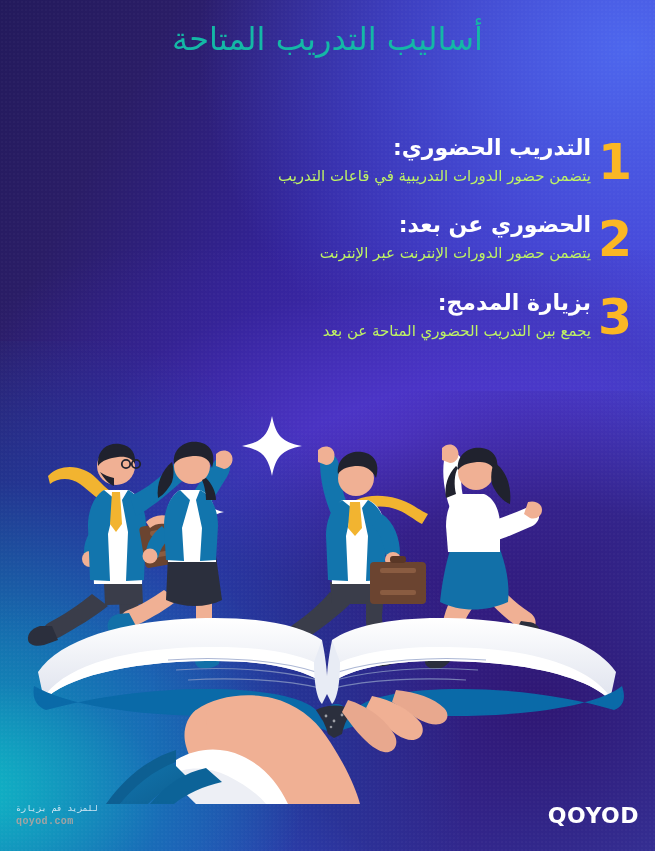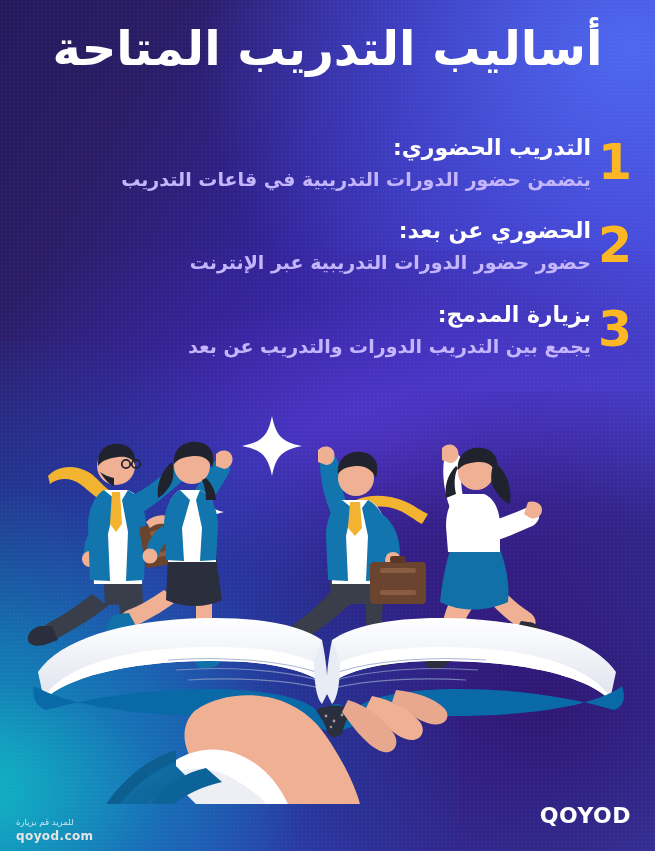--- a/index.html
+++ b/index.html
@@ -52,23 +52,23 @@
     background-size:4px 4px;
     opacity:.55;
   }
   
   .title-wrap {
     position:absolute; top:22px; right:0; left:0;
     padding:0 22px;
     text-align:center;
   }
   .title {
-    color:#ffffff;
-    font-size:48px;
-    font-weight:bold;
+    color:#14b8a6;
+    font-size:32px;
+    font-weight:normal;
     line-height:1.12;
     letter-spacing:0px;
     white-space:nowrap;
     direction:rtl;
   }
   
   .list { position:absolute; top:132px; right:0; left:0; padding-right:18px; padding-left:40px; }
   .item { position:relative; margin-bottom:22px; padding-right:46px; direction:rtl; text-align:right; }
   .num {
     position:absolute; right:4px; top:8px;
@@ -77,40 +77,40 @@
     font-size:49px;
     font-weight:bold;
     line-height:.94;
     text-align:center;
   }
   .item-head {
     color:#ffffff; font-size:22px; font-weight:bold;
     line-height:1.45; margin-bottom:1px;
   }
   .item-desc {
-    color:#c4b5fd; font-size:19px; font-weight:700;
+    color:#bef264; font-size:15px; font-weight:400;
     line-height:1.5;
   }
   
   .illus { position:absolute; left:0; top:404px; width:655px; height:400px; }
   
   .footer-left {
-    position:absolute; left:16px; bottom:8px;
-    direction:rtl; text-align:left;
+    position:absolute; left:16px; bottom:24px;
+    direction:rtl; text-align:left;font-family:Liberation Mono, monospace;
   }
   .footer-cta {
     color:#cfe7f4; font-size:8.5px; line-height:1.5; letter-spacing:.2px;
     direction:rtl;
   }
   .footer-url {
-    color:#e5e5e5; font-size:12px; font-weight:bold;
+    color:#a3a3a3; font-size:10px; font-weight:bold;
     letter-spacing:.4px; direction:ltr; text-align:left;
   }
   .logo {
-    position:absolute; right:24px; bottom:24px;
+    position:absolute; right:16px; bottom:24px;
     display:flex; align-items:center; direction:ltr;
   }
   .logo-text {
     color:#ffffff; font-size:22px; font-weight:bold;
     letter-spacing:.5px; line-height:1;
   }
 </style>
 </head>
 <body>
 
@@ -132,27 +132,27 @@
 
     <div class="item">
       <div class="num">1</div>
       <div class="item-head">التدريب الحضوري:</div>
       <div class="item-desc">يتضمن حضور الدورات التدريبية في قاعات التدريب</div>
     </div>
 
     <div class="item">
       <div class="num">2</div>
       <div class="item-head">الحضوري عن بعد:</div>
-      <div class="item-desc">حضور حضور الدورات التدريبية عبر الإنترنت</div>
+      <div class="item-desc">يتضمن حضور الدورات الإنترنت عبر الإنترنت</div>
     </div>
 
     <div class="item">
       <div class="num">3</div>
       <div class="item-head">بزيارة المدمج:</div>
-      <div class="item-desc">يجمع بين التدريب الدورات والتدريب عن بعد</div>
+      <div class="item-desc">يجمع بين التدريب الحضوري المتاحة عن بعد</div>
     </div>
 
   </div>
 
   <div class="illus">
     <svg width="655" height="400" viewBox="0 0 655 400" xmlns="http://www.w3.org/2000/svg">
       <defs>
         <linearGradient id="pageShade" x1="0" y1="0" x2="0" y2="1">
           <stop offset="0%" stop-color="#ffffff"></stop>
           <stop offset="100%" stop-color="#dfe3ee"></stop>

